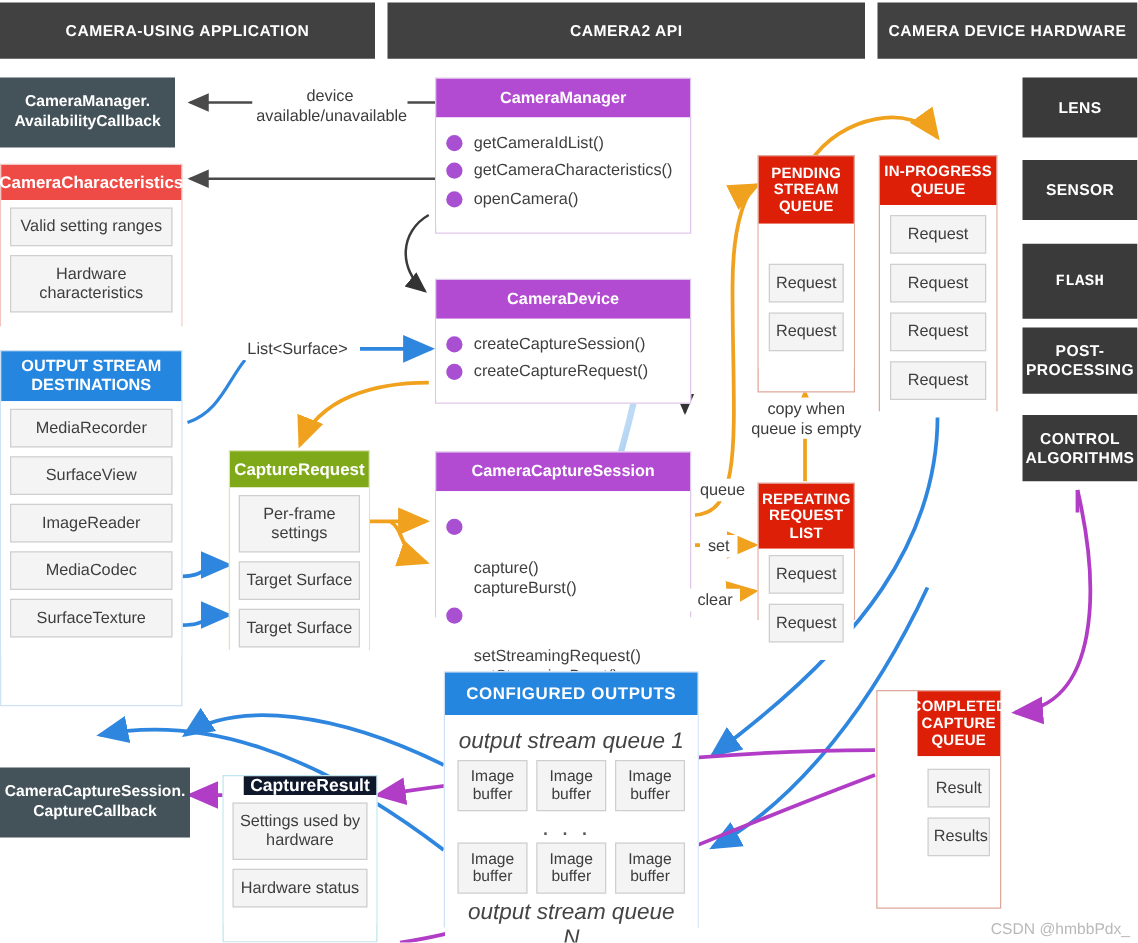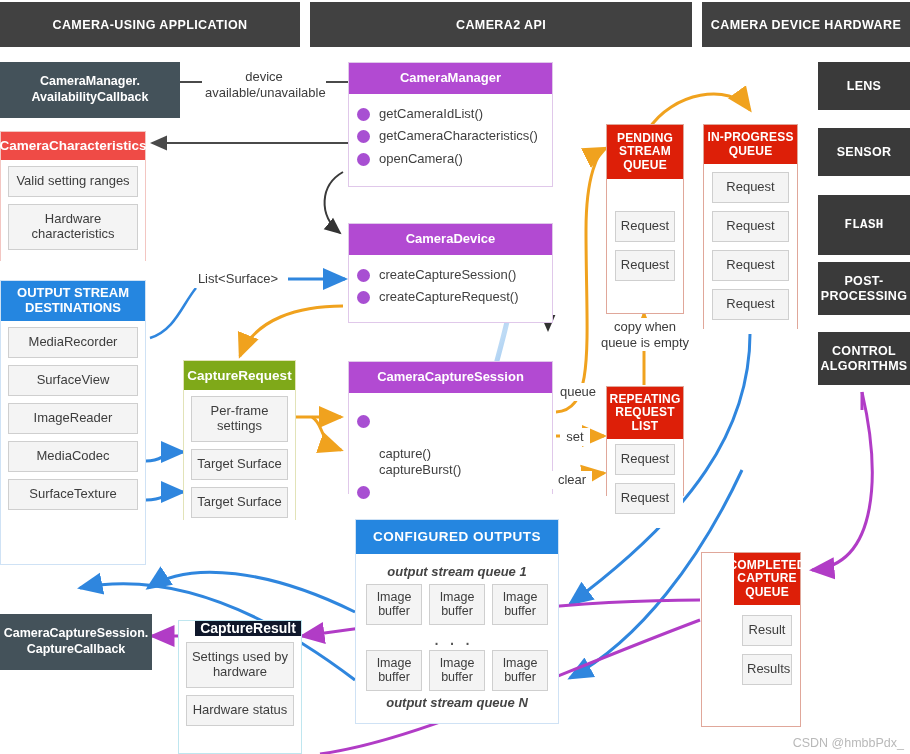--- a/index.html
+++ b/index.html
@@ -105,22 +105,22 @@
   .green-card > .hdr { background: #7fa919; font-size: 13.5px; height: 29px; }
 
   .cyan-card { border: 1px solid #bfe6ef; }
   .cyan-card > .hdr { background: #0f172a; font-size: 14px; height: 15px; margin-left: 16px; }
 
   
   .outputs-card { border: 1px solid #cfe2f5; }
   .outputs-card > .hdr { background: #2586e0; font-size: 13.5px; height: 34px; letter-spacing: .5px; }
   .outputs-card > .body { padding: 6px 10px 8px 10px; }
   .queue-label {
-    font-style: italic; font-size: 13px; color: #444;
-    text-align: center; margin: 4px 0 5px 0; font-weight: bold;
+    font-style: italic; font-size: 18px; color: #444;
+    text-align: center; margin: 4px 0 5px 0;
   }
   .buf-row { display: flex; justify-content: space-between; gap: 7px; }
   .buf {
     flex: 1 1 0;
     border: 1px solid #cfcfcf; background: #f4f4f4;
     color: #3d3d3d; font-size: 12.5px; text-align: center;
     padding: 5px 2px; line-height: 1.15;
   }
   .dots { text-align: center; letter-spacing: 10px; color: #555; font-size: 20px; margin: 3px 0 2px 0; line-height: 1;}
 
@@ -220,21 +220,21 @@
 
     <path d="M862,392 L862,410" stroke="#b13cc6" stroke-width="3" fill="none"></path>
 
     <path d="M700,620 C540,680 420,740 320,754" stroke="#b13cc6" stroke-width="3" fill="none"></path>
   </svg>
 
   <div class="col-header" style="left:0; top:2px; width:300px; height:45px;">CAMERA-USING APPLICATION</div>
   <div class="col-header" style="left:310px; top:2px; width:382px; height:45px;">CAMERA2 API</div>
   <div class="col-header" style="left:702px; top:2px; width:208px; height:45px;">CAMERA DEVICE HARDWARE</div>
 
-  <div class="callback-box" style="left:0; top:62px; width:180px; height:56px;">
+  <div class="callback-box" style="left:0; top:62px; width:140px; height:56px;">
     <span style="white-space:pre-line;">CameraManager.
 AvailabilityCallback</span>
   </div>
 
   <div class="card red-card list-card" style="left:0; top:131px; width:146px; height:130px;">
     <div class="hdr">CameraCharacteristics</div>
     <div class="body">
       <div class="chip">Valid setting ranges</div>
       <div class="chip">Hardware characteristics</div>
     </div>
@@ -318,21 +318,21 @@
         <span style="white-space:pre-line;">setStreamingRequest()
 setStreamingBurst()</span>
       </div>
       <div class="method">
         <span class="dot"></span>
         <span>stopRepeating()</span>
       </div>
     </div>
   </div>
 
-  <div class="card outputs-card" style="left:355px; top:519px; width:204px; height:205px;">
+  <div class="card outputs-card" style="left:355px; top:537px; width:204px; height:205px;">
     <div class="hdr">CONFIGURED OUTPUTS</div>
     <div class="body">
       <div class="queue-label">output stream queue 1</div>
       <div class="buf-row">
         <div class="buf">Image buffer</div>
         <div class="buf">Image buffer</div>
         <div class="buf">Image buffer</div>
       </div>
       <div class="dots">...</div>
       <div class="buf-row">

